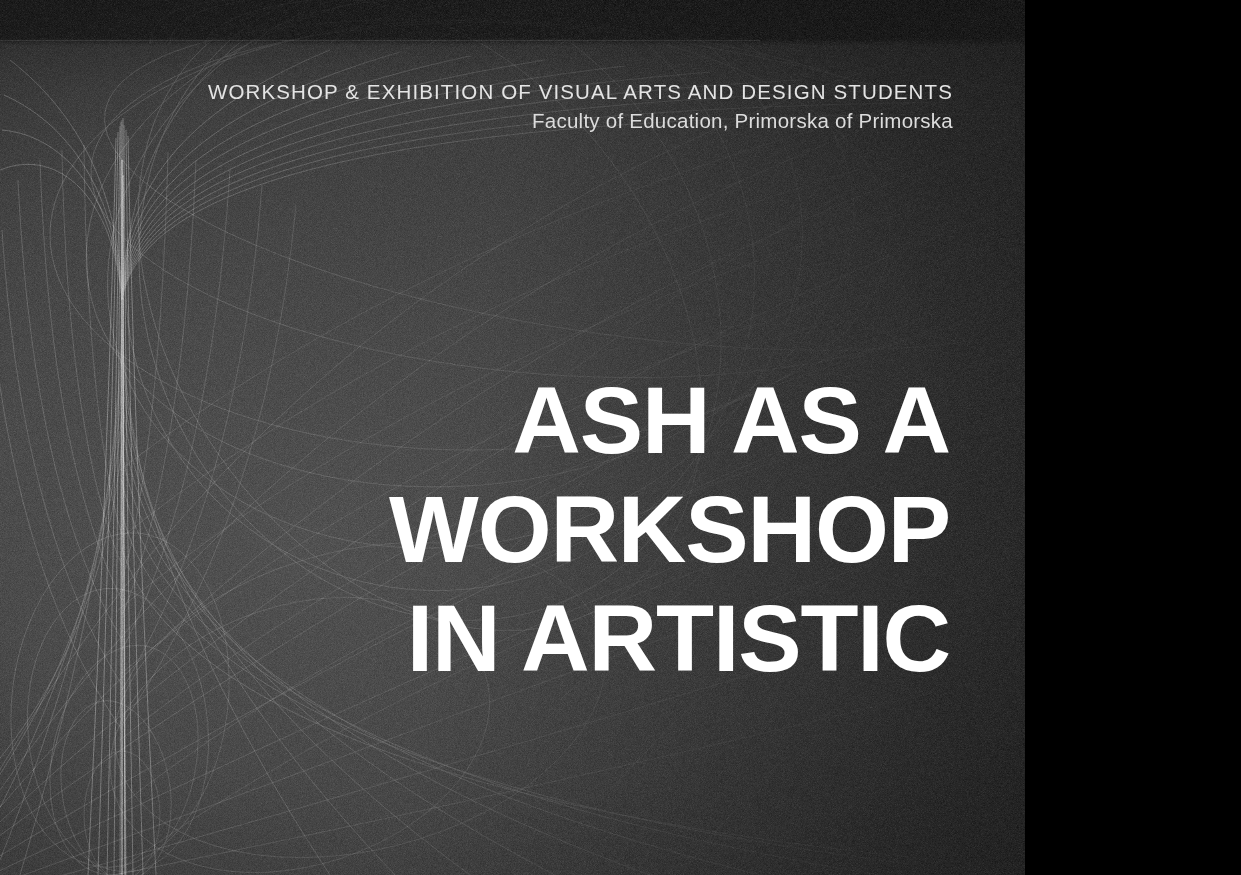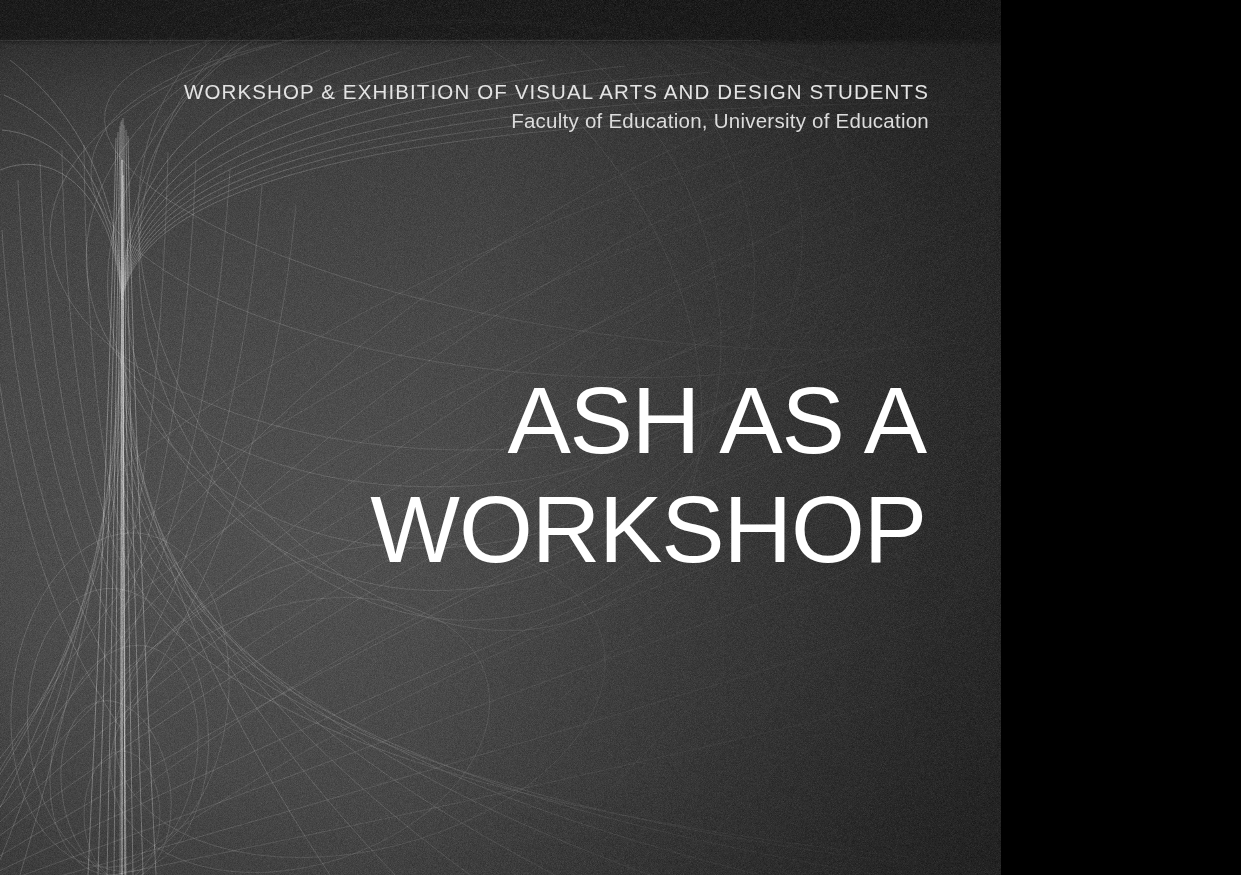--- a/index.html
+++ b/index.html
@@ -5,20 +5,21 @@
 <style>
   html,body{margin:0;padding:0;background:#000;}
   body{font-family:"Liberation Sans",sans-serif;}
 
   #poster{
     position:relative;
     width:1001px;height:875px;
     overflow:hidden;
     background:#7f1d1d;
     user-select:none;
+    padding-left:24px;
   }
 
   
   .layer{position:absolute;inset:0;pointer-events:none;}
 
   #base-tone{
     background:
       radial-gradient(120% 95% at 30% 62%, #3b3b3b 0%, #333333 28%, #2a2a2a 52%, #1f1f1f 74%, #171717 100%);
   }
   #tone-right{
@@ -77,21 +78,21 @@
     color:#dcdcdc;
     margin-top:2px;
   }
 
   #title{
     position:absolute;
     right:75px;
     top:366px;
     text-align:right;
     color:#ffffff;
-    font-weight:400;
+    font-weight:700;
     font-size:95px;
     line-height:109px;
     letter-spacing:-0.012em;
     font-stretch:condensed;
   }
   #title .tline{white-space:nowrap;display:block;}
 </style>
 </head>
 <body>
 
@@ -281,21 +282,22 @@
         <feComponentTransfer>
             <feFuncA type="linear" slope="0.55"></feFuncA>
           </feComponentTransfer>
       </filter>
       <rect width="100%" height="100%" filter="url(#noiseB)"></rect>
     </svg>
   </div>
 
   <div id="header">
     <div class="line1">WORKSHOP &amp; EXHIBITION OF VISUAL ARTS AND DESIGN STUDENTS</div>
-    <div class="line2">Faculty of Education, University of Education</div>
+    <div class="line2">Faculty of Education, Primorska of Primorska</div>
   </div>
 
   <div id="title">
     <span class="tline">ASH AS A</span>
     <span class="tline">WORKSHOP</span>
+    <span class="tline">IN ARTISTIC</span>
   </div>
 
 </div>
 
 </body></html>

